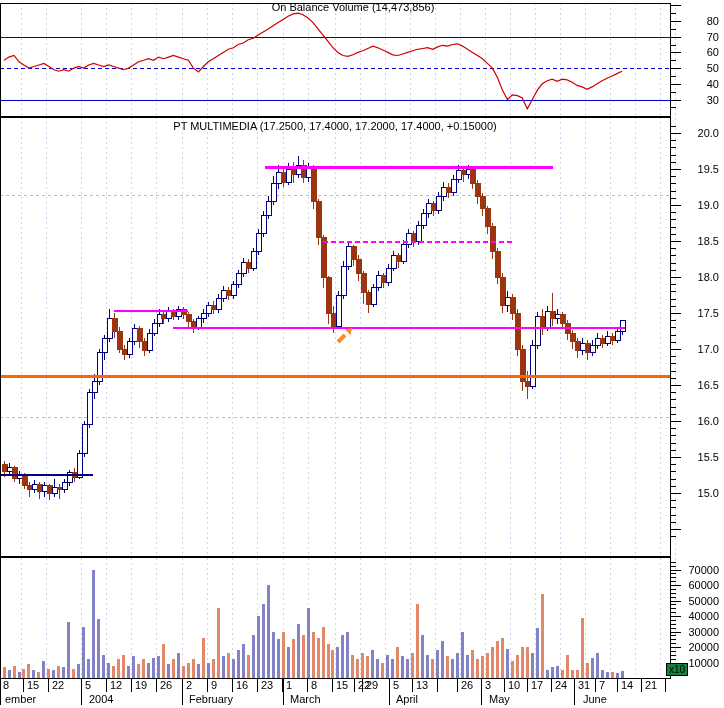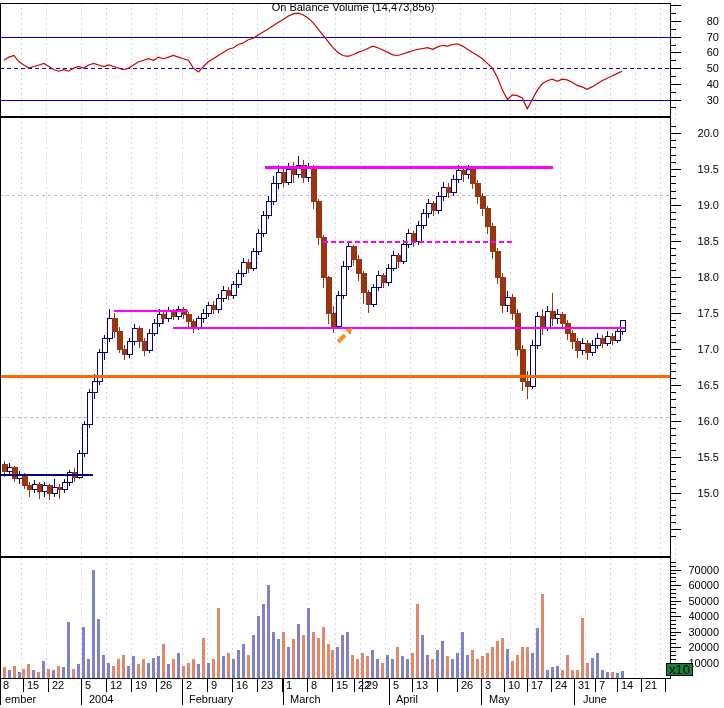--- a/index.html
+++ b/index.html
@@ -1,21 +1,21 @@
 <!DOCTYPE html>
 <html><head>
 <meta charset="utf-8">
 <style>
   html,body{margin:0;padding:0;background:#fff;}
   .screen{position:relative;width:724px;height:708px;background:#ffffff;overflow:hidden;
           font-family:"Liberation Sans",sans-serif;color:#000;}
   .overlay{position:absolute;font-size:11px;line-height:12px;white-space:nowrap;}
   .ctr{left:0;width:670px;text-align:center;}
   #x10box{position:absolute;left:666px;top:663px;border:1px solid #000;background:#15803d;
-          font-size:13px;line-height:11px;padding:0 2px;}
+          font-size:10px;line-height:11px;padding:0 2px;}
   svg{position:absolute;left:0;top:0;}
 </style>
 </head>
 <body>
 
 <div class="screen">
   <svg id="chart-svg" width="724" height="708" shape-rendering="crispEdges">
       <g>
         <line x1="21.5" y1="3" x2="21.5" y2="116" stroke="#d4d4ee" stroke-width="1" stroke-dasharray="2,3"></line>
         <line x1="21.5" y1="117" x2="21.5" y2="556" stroke="#d4d4ee" stroke-width="1" stroke-dasharray="2,3"></line>
@@ -703,14 +703,15 @@
         <text x="5" y="703" text-anchor="start" font-size="11" fill="#000" font-family="&quot;Liberation Sans&quot;,sans-serif">ember</text>
         <text x="89" y="703" text-anchor="start" font-size="11" fill="#000" font-family="&quot;Liberation Sans&quot;,sans-serif">2004</text>
         <text x="189" y="703" text-anchor="start" font-size="11" fill="#000" font-family="&quot;Liberation Sans&quot;,sans-serif">February</text>
         <text x="290" y="703" text-anchor="start" font-size="11" fill="#000" font-family="&quot;Liberation Sans&quot;,sans-serif">March</text>
         <text x="396" y="703" text-anchor="start" font-size="11" fill="#000" font-family="&quot;Liberation Sans&quot;,sans-serif">April</text>
         <text x="489" y="703" text-anchor="start" font-size="11" fill="#000" font-family="&quot;Liberation Sans&quot;,sans-serif">May</text>
         <text x="583" y="703" text-anchor="start" font-size="11" fill="#000" font-family="&quot;Liberation Sans&quot;,sans-serif">June</text>
       </g>
     </svg>
   <div class="overlay ctr" style="top:1px;left:18px;">On Balance Volume (14,473,856)</div>
+  <div class="overlay ctr" style="top:120px;">PT MULTIMEDIA (17.2500, 17.4000, 17.2000, 17.4000, +0.15000)</div>
   <div id="x10box">x10</div>
 </div>
 
 </body></html>

